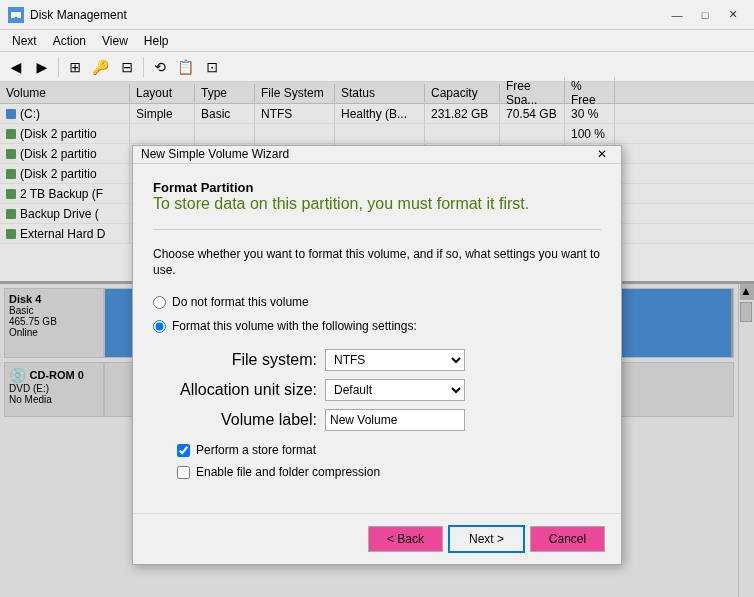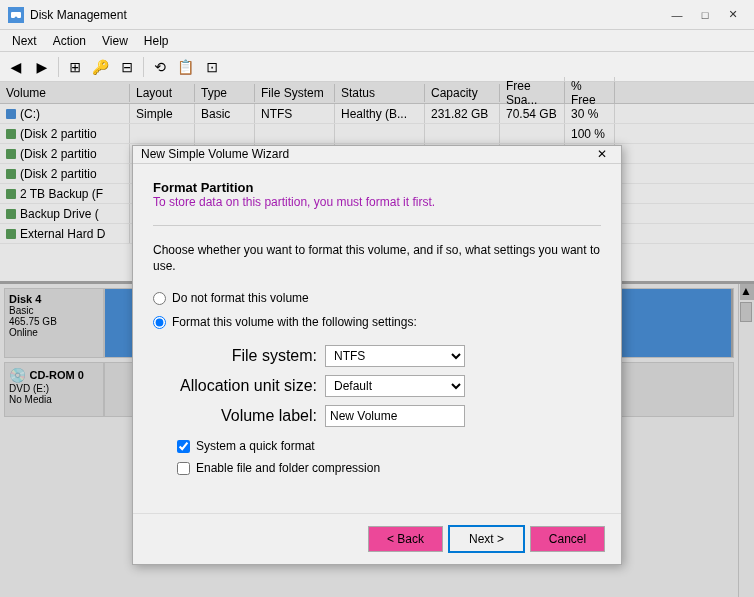--- a/index.html
+++ b/index.html
@@ -232,23 +232,23 @@
 
     .dialog-body {
       padding: 16px 20px;
       flex: 1;
     }
     .dialog-section-title {
       font-size: 13px;
       font-weight: bold;
     }
     .dialog-section-desc {
-      font-size: 12px;
+      font-size: 16px;
       margin-bottom: 16px;
-      color: #a21caf;
+      color: #4d7c0f;
     }
     .dialog-divider {
       border: none;
       border-top: 1px solid #ccc;
       margin: 8px 0 16px 0;
     }
     .dialog-instruction {
       font-size: 12px;
       margin-bottom: 16px;
       line-height: 1.4;
@@ -579,21 +579,21 @@
           </div>
           <div class="settings-row">
             <span class="settings-label">Volume label:</span>
             <input type="text" class="settings-input" value="New Volume" style="">
           </div>
         </div>
 
         <div class="checkbox-group">
           <label class="checkbox-item">
             <input type="checkbox" checked="" style="">
-            <span>System a quick format</span>
+            <span>Perform a store format</span>
           </label>
           <label class="checkbox-item">
             <input type="checkbox" style="">
             <span>Enable file and folder compression</span>
           </label>
         </div>
       </div>
 
       <div class="dialog-footer">
         <button class="dialog-btn">&lt; Back</button>

